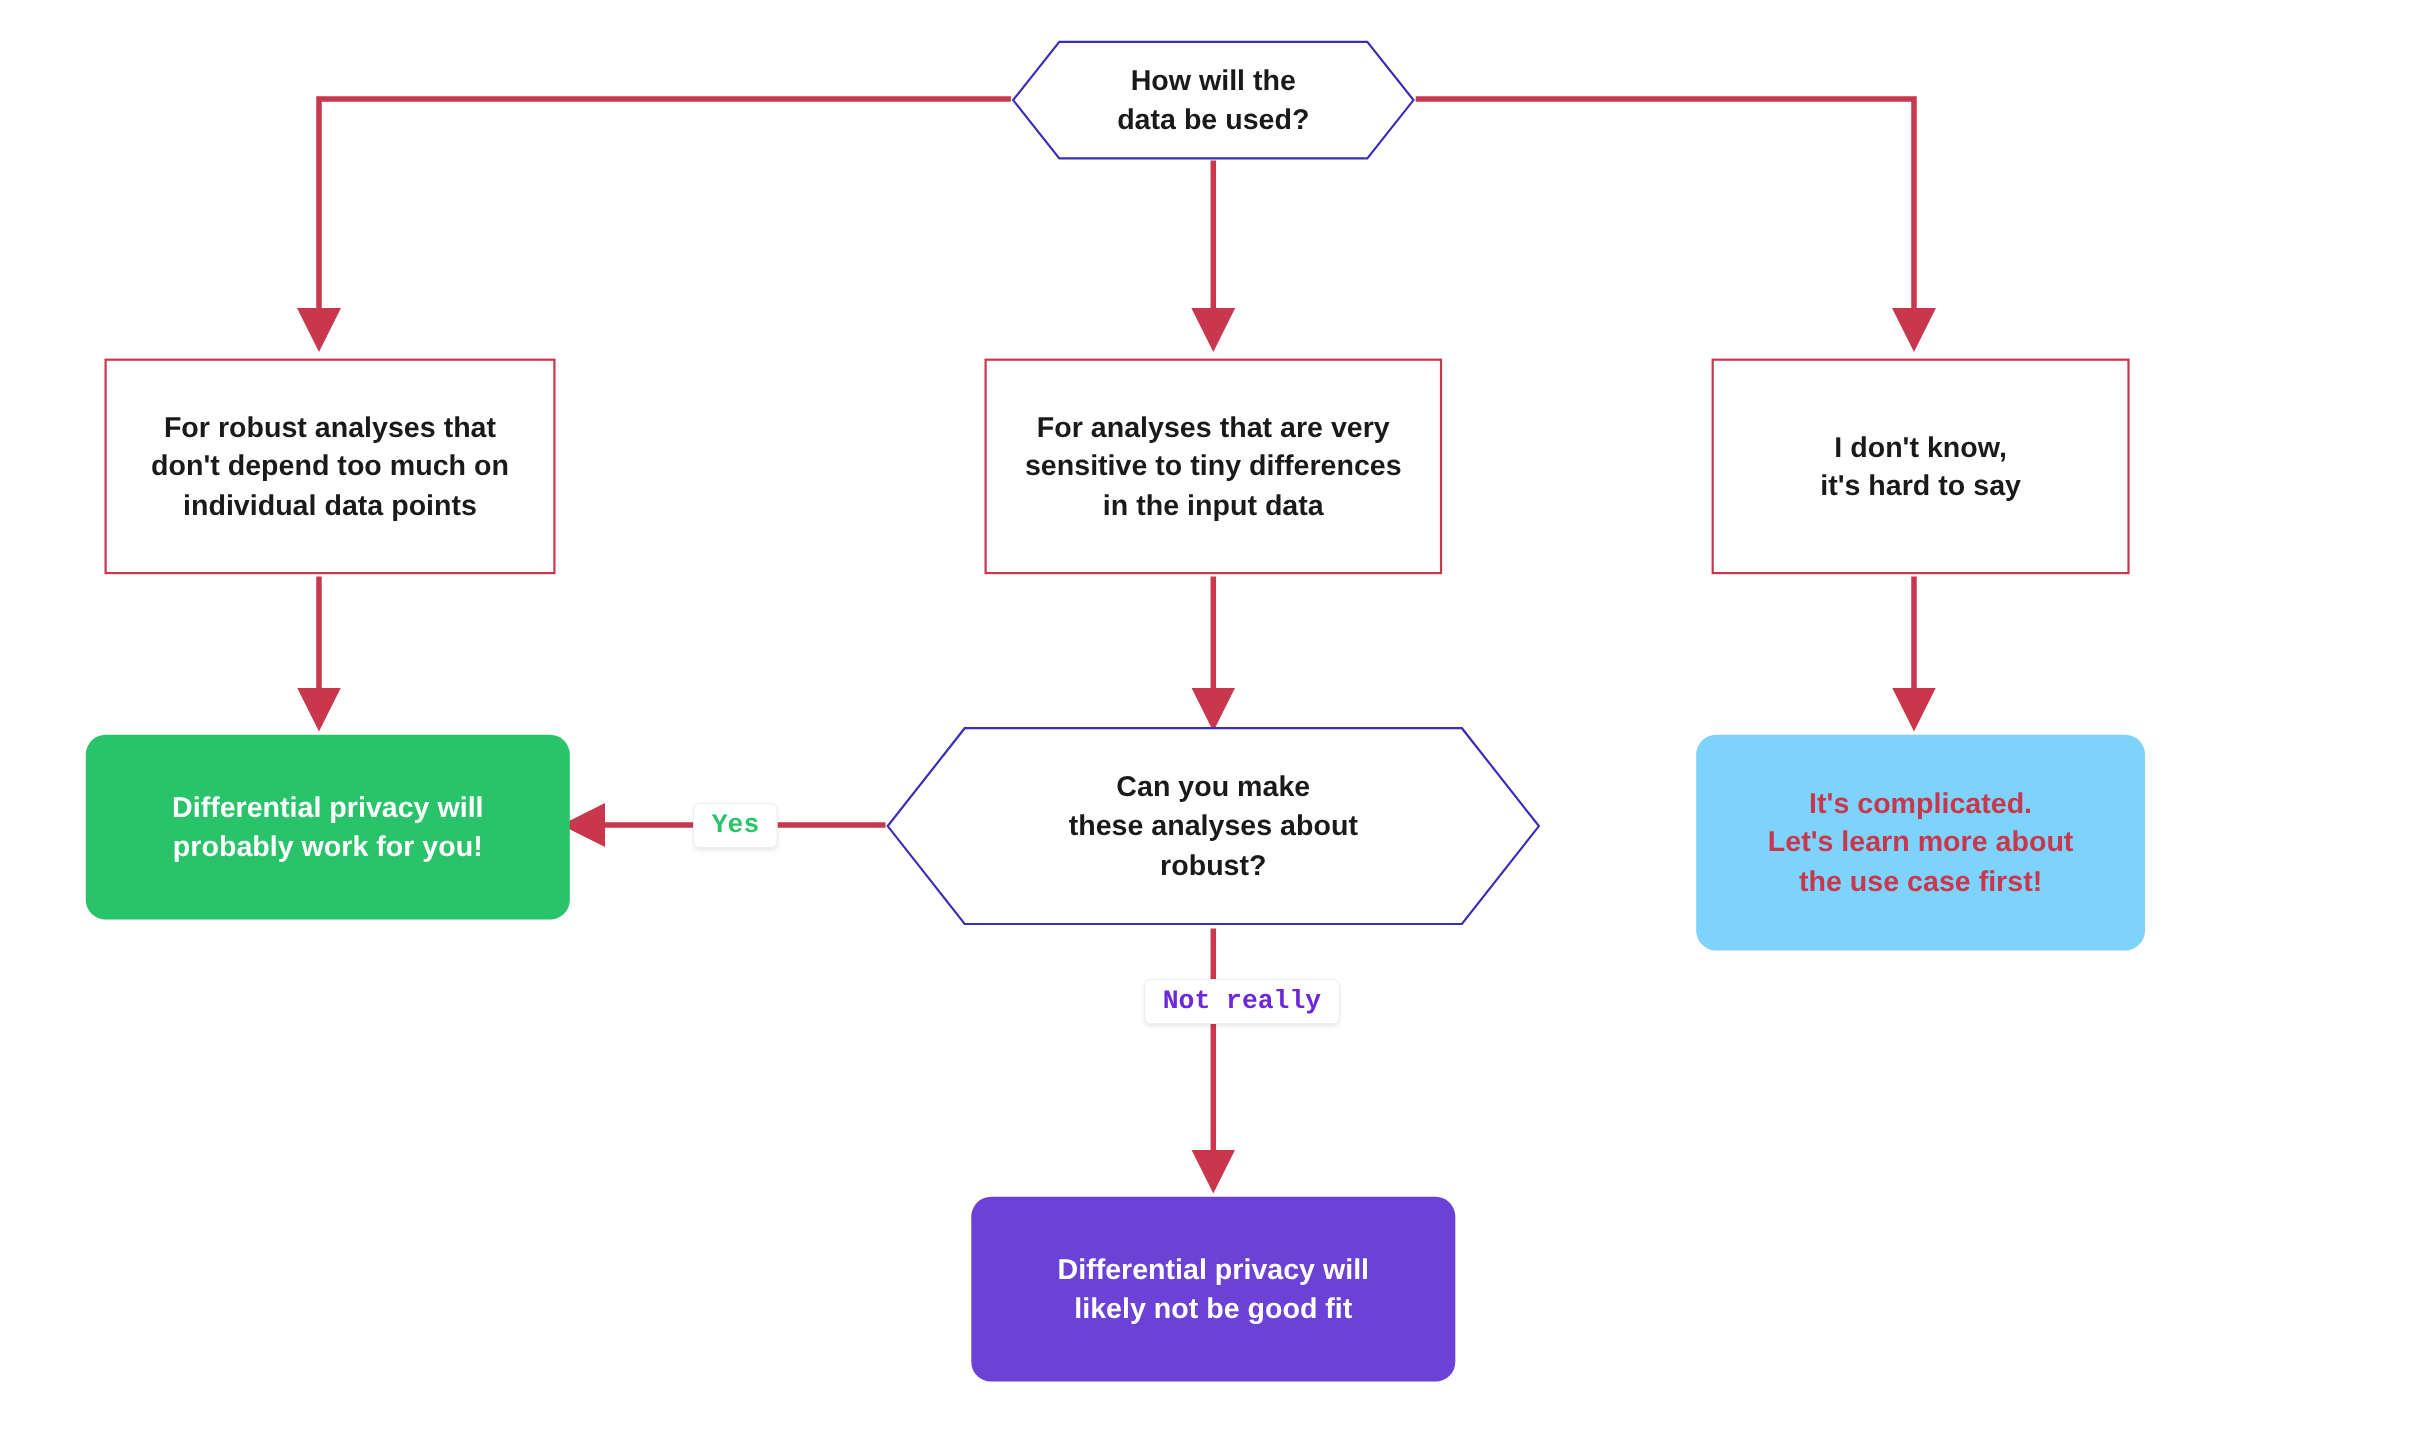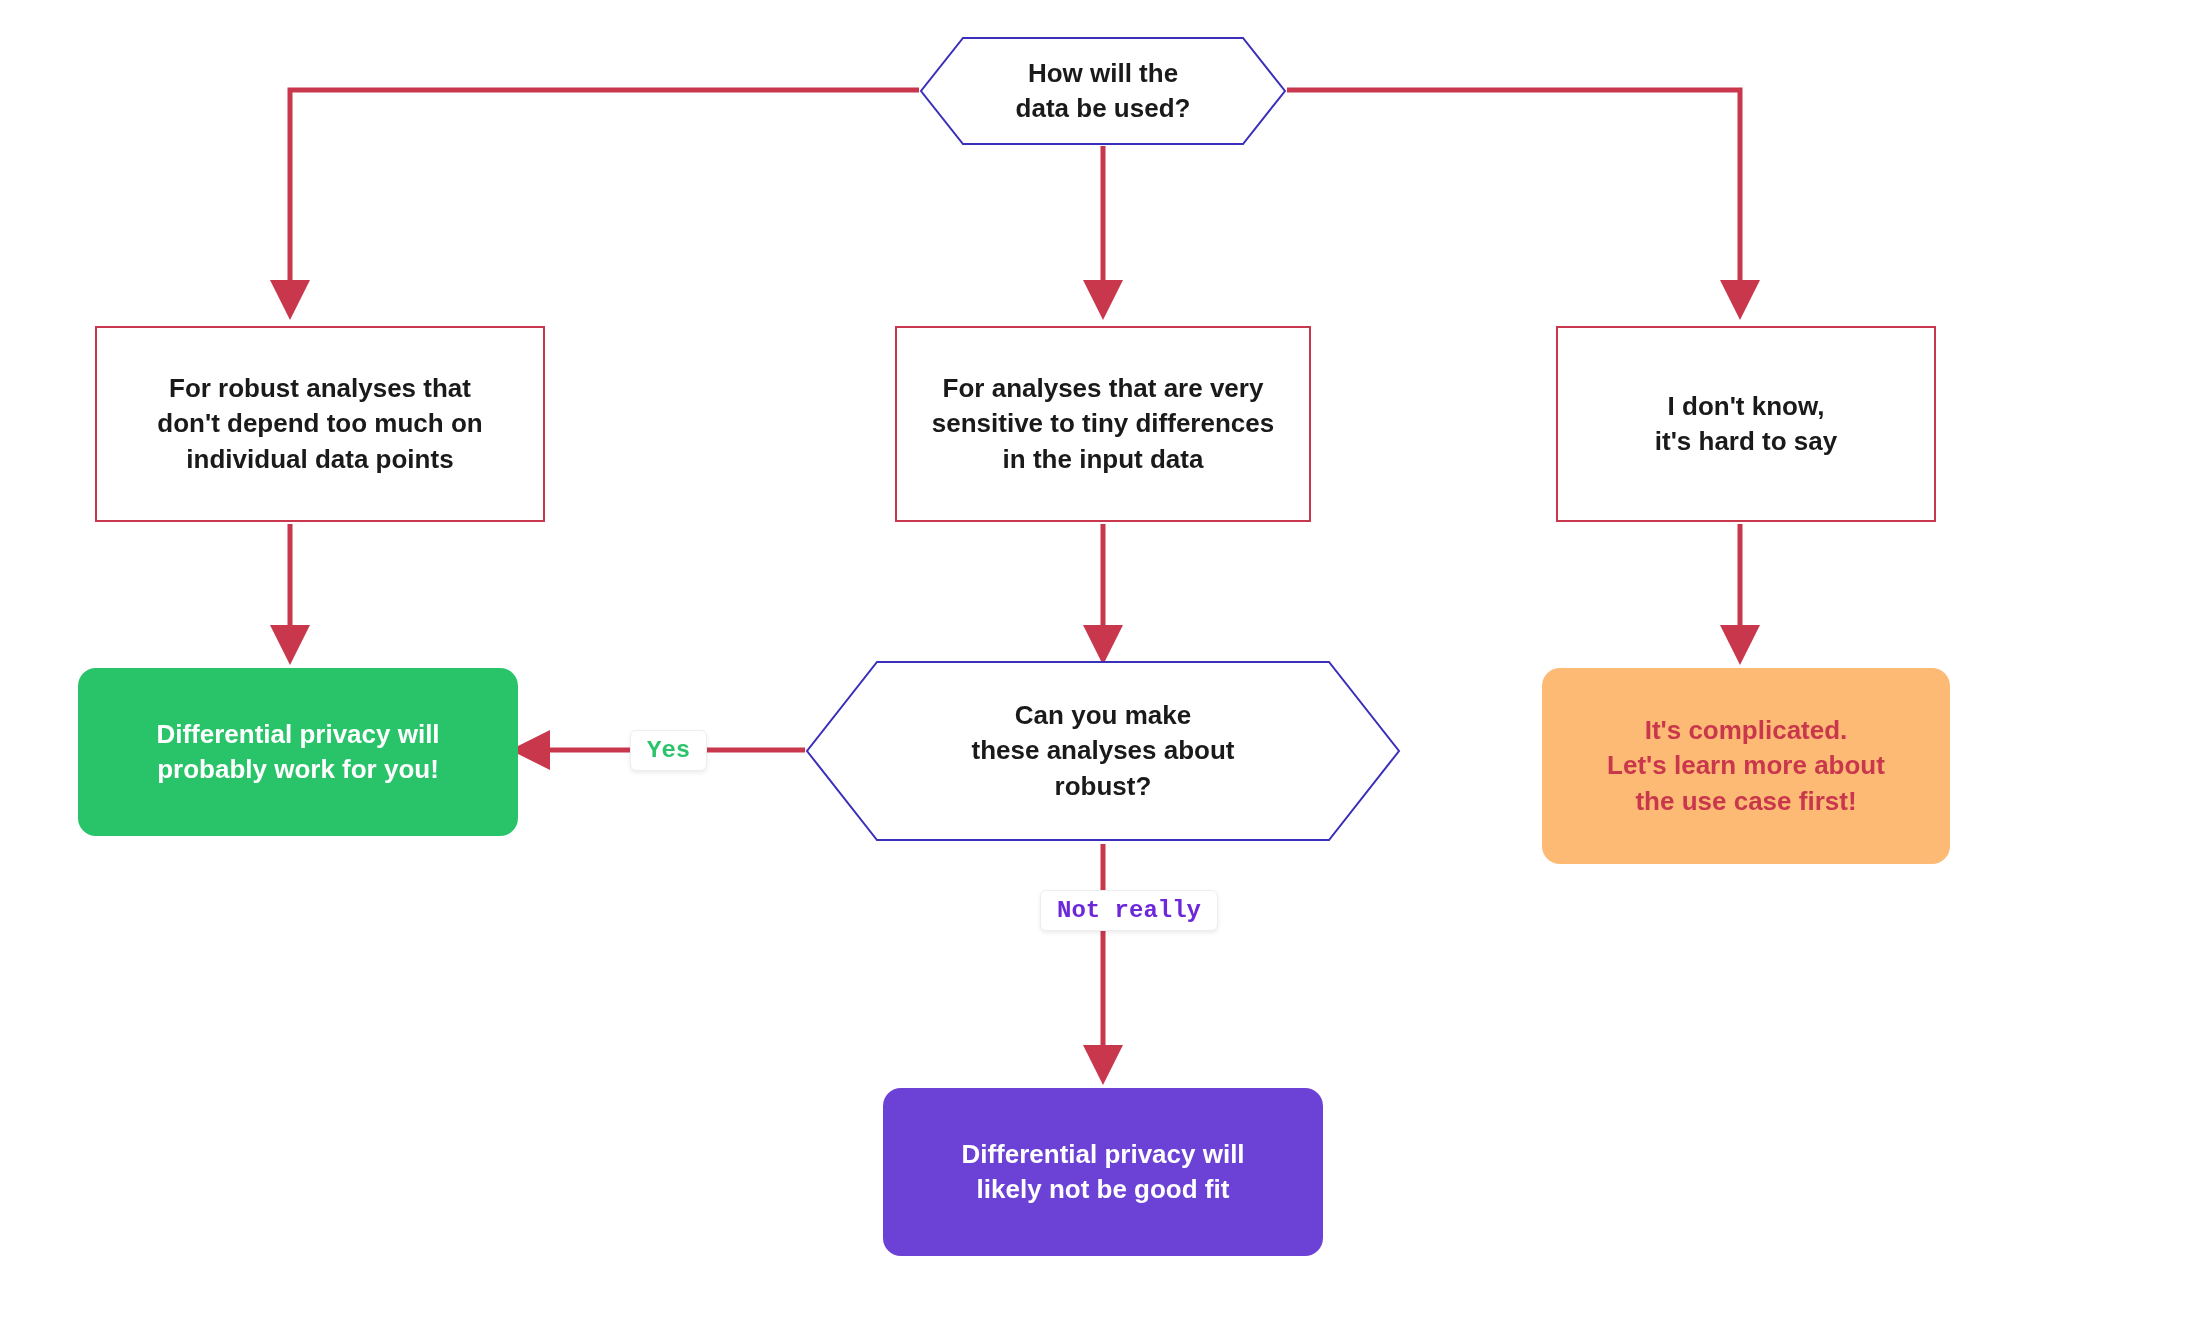--- a/index.html
+++ b/index.html
@@ -49,21 +49,21 @@
     font-weight: 700;
   }
   .result-purple {
     background: #6b41d6;
     color: #fff;
     border-radius: 18px;
     padding: 30px 36px;
     font-weight: 700;
   }
   .result-pink {
-    background: #fdba74;
+    background: #7dd3fc;
     color: #c9374d;
     border-radius: 18px;
     padding: 30px 36px;
     font-weight: 700;
   }
   .edge-label {
     position: absolute;
     background: #fff;
     border: 1px solid #eee;
     border-radius: 6px;
@@ -116,21 +116,21 @@
   <div class="node" style="left:919px; top:36px; width:368px; height:110px;">
     <svg width="368" height="110" viewBox="0 0 368 110" style="position:absolute;inset:0;">
       <polygon points="44,2 324,2 366,55 324,108 44,108 2,55" fill="#fff" stroke="#3a2fba" stroke-width="2"></polygon>
     </svg>
     <div class="decision-inner">
         <span style="white-space:pre-line;">How will the
 data be used?</span>
       </div>
   </div>
 
-  <div id="branch-left" class="node rect-border" style="left:95px; top:326px; width:450px; height:196px;">
+  <div id="branch-left" class="node rect-border" style="left:95px; top:326px; width:410px; height:196px;">
     <span style="white-space:pre-line;">For robust analyses that
 don't depend too much on
 individual data points</span>
   </div>
 
   <div id="branch-mid" class="node rect-border" style="left:895px; top:326px; width:416px; height:196px;">
     <span style="white-space:pre-line;">For analyses that are very
 sensitive to tiny differences
 in the input data</span>
   </div>

